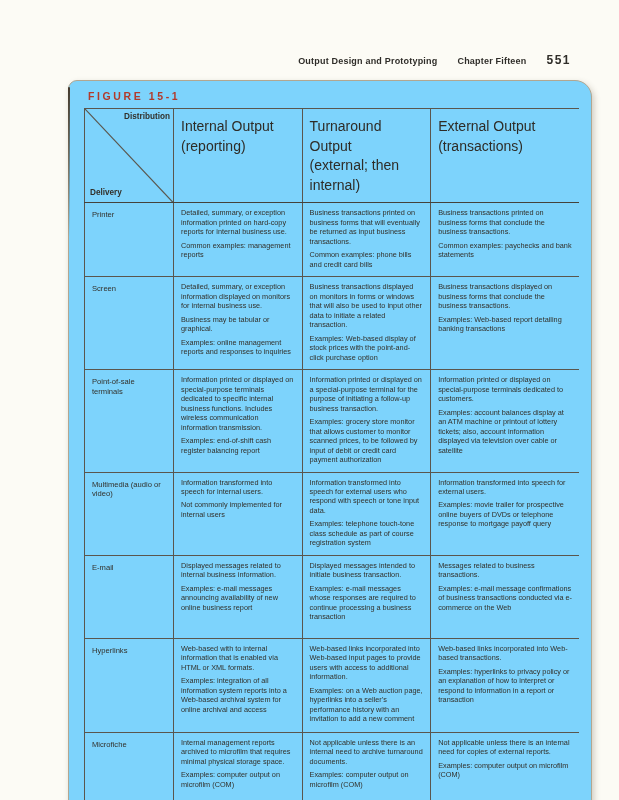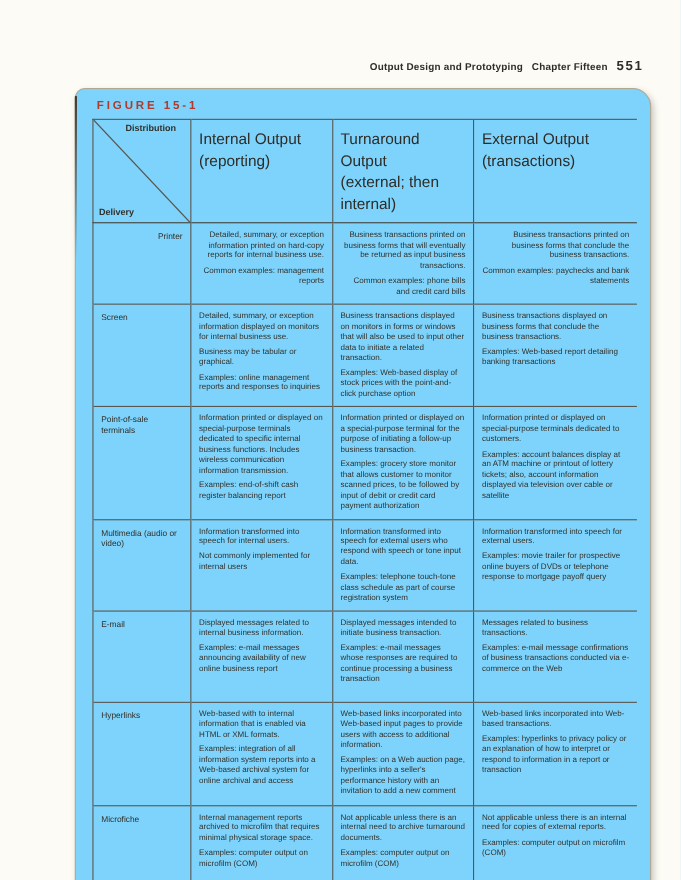--- a/index.html
+++ b/index.html
@@ -3,22 +3,22 @@
 <meta charset="utf-8">
 <style>
   html,body{margin:0;padding:0;}
   body{
     width:619px;height:800px;overflow:hidden;position:relative;
     background:#fcfbf5;
     font-family:"Liberation Sans",sans-serif;
   }
   
   .running-head{
-    position:absolute;top:53px;right:34px;
-    display:flex;align-items:baseline;gap:8px;
+    position:absolute;top:53px;right:48px;
+    display:flex;align-items:baseline;gap:20px;
     font-weight:bold;color:#2f2d29;font-size:9px;letter-spacing:.2px;
   }
   .running-head .pgnum{font-size:12px;letter-spacing:1.5px;}
   
   .figure-panel{
     position:absolute;left:48px;top:80px;width:524px;min-height:673px;
     background:#7dd3fc;
     border:1px solid #b2a791;
     border-radius:9px 17px 9px 17px;
     box-shadow:2px 3px 6px rgba(70,60,40,.25);
@@ -53,27 +53,27 @@
     padding:5px 7px 7px 7px;
     box-sizing:border-box;
   }
   .taxonomy thead th{border-bottom:1.5px solid #45423b;height:46px;}
   th.colhead{
     font-size:14px;font-weight:normal;line-height:1.4;
     padding-top:8px;color:#2e2c27;
   }
   th.corner-cell{position:relative;padding:0;}
   .corner-cell svg{position:absolute;left:0;top:0;width:100%;height:100%;display:block;}
-  .corner-dist{position:absolute;top:3px;right:13px;font-weight:bold;font-size:8.2px;}
+  .corner-dist{position:absolute;top:3px;right:3px;font-weight:bold;font-size:8.2px;}
   .corner-del{position:absolute;bottom:5px;left:5px;font-weight:bold;font-size:8.2px;text-align:center;}
   td.label-cell{font-size:7.6px;line-height:1.3;padding-top:7px;}
   td.body-cell{font-size:7.3px;line-height:1.3;}
   td.body-cell p{margin:0 0 4px 0;}
   td.body-cell p:last-child{margin-bottom:0;}
-  tr.r0 td{height:64px;text-align:right;}
+  tr.r0 td{height:64px;}
   tr.r1 td{height:83px;}
   tr.r2 td{height:100px;}
   tr.r3 td{height:80px;}
   tr.r4 td{height:83px;}
   tr.r5 td{height:94px;}
   tr.r6 td{height:84px;}
 </style>
 </head>
 <body>
 

